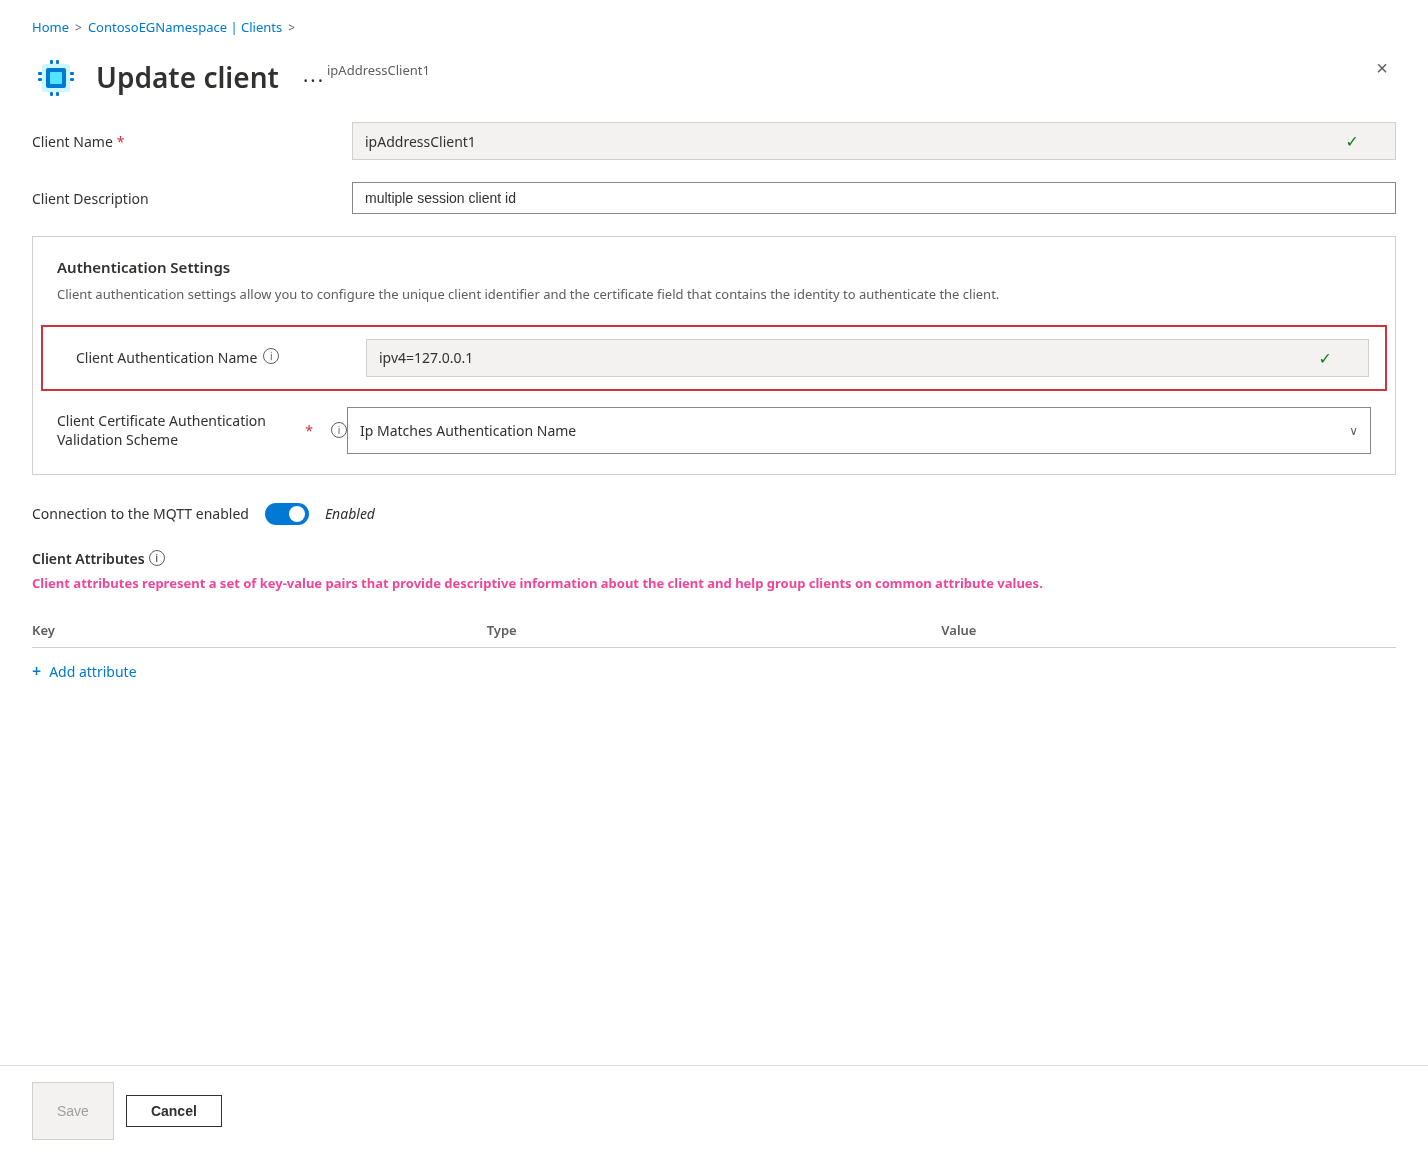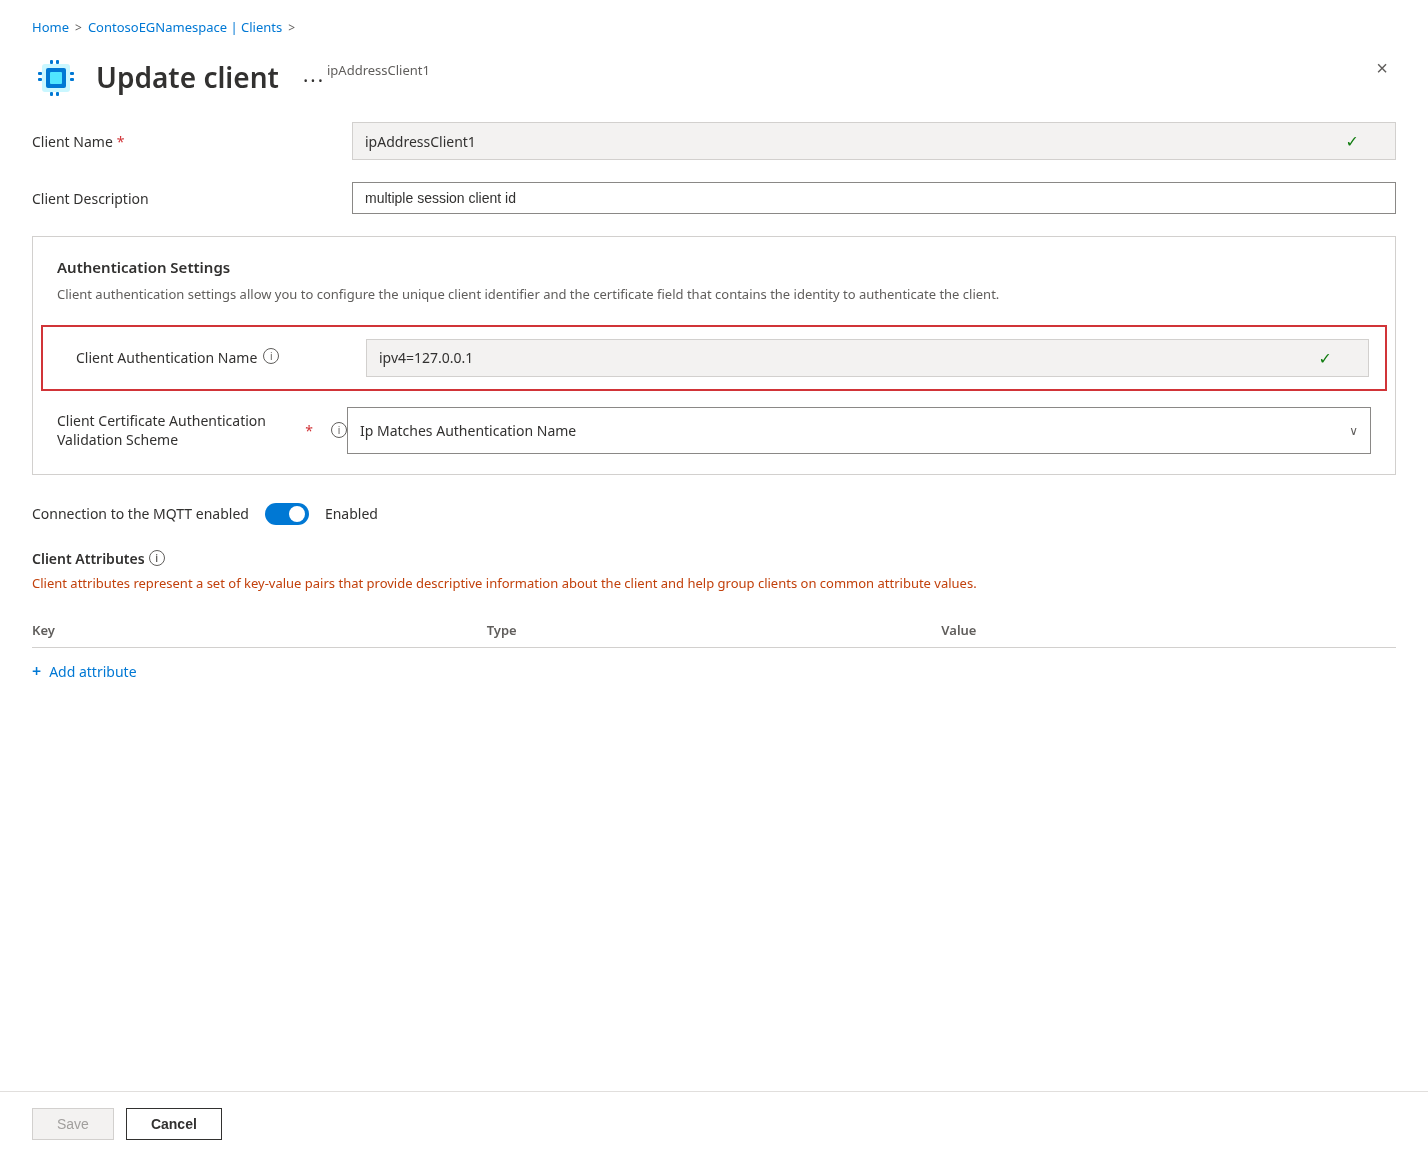--- a/index.html
+++ b/index.html
@@ -237,37 +237,38 @@
     }
     .toggle-thumb {
       position: absolute;
       top: 3px;
       left: 24px;
       width: 16px;
       height: 16px;
       background: #ffffff;
       border-radius: 50%;
     }
-    .toggle-status { font-size: 14px; color: #323130; }
+    .toggle-status { font-size: 14px; color: #323130; font-style: italic; }
 
     
     .section-title {
       font-size: 14px;
       font-weight: 600;
       color: #323130;
       display: flex;
       align-items: center;
       gap: 4px;
       margin-bottom: 6px;
     }
     .section-desc {
       font-size: 13px;
-      color: #c2410c;
+      color: #ec4899;
       margin-bottom: 20px;
       line-height: 1.5;
+      font-weight: bold;
     }
 
     .table-header {
       display: flex;
       border-bottom: 1px solid #d2d0ce;
       padding: 8px 0;
       margin-bottom: 8px;
     }
     .table-col { font-size: 13px; font-weight: 600; color: #605e5c; }
     .col-key { flex: 1; }
@@ -301,21 +302,21 @@
       gap: 12px;
       padding: 16px 32px;
       border-top: 1px solid #e1dfdd;
       background: #ffffff;
     }
     .btn-save {
       background: #f3f2f1;
       border: 1px solid #d2d0ce;
       color: #a19f9d;
       font-size: 14px;
-      padding: 7px 24px;
+      padding: 20px 24px;
       cursor: not-allowed;
       min-width: 80px;
     }
     .btn-cancel {
       background: #ffffff;
       border: 1px solid #323130;
       color: #323130;
       font-size: 14px;
       padding: 7px 24px;
       cursor: pointer;

